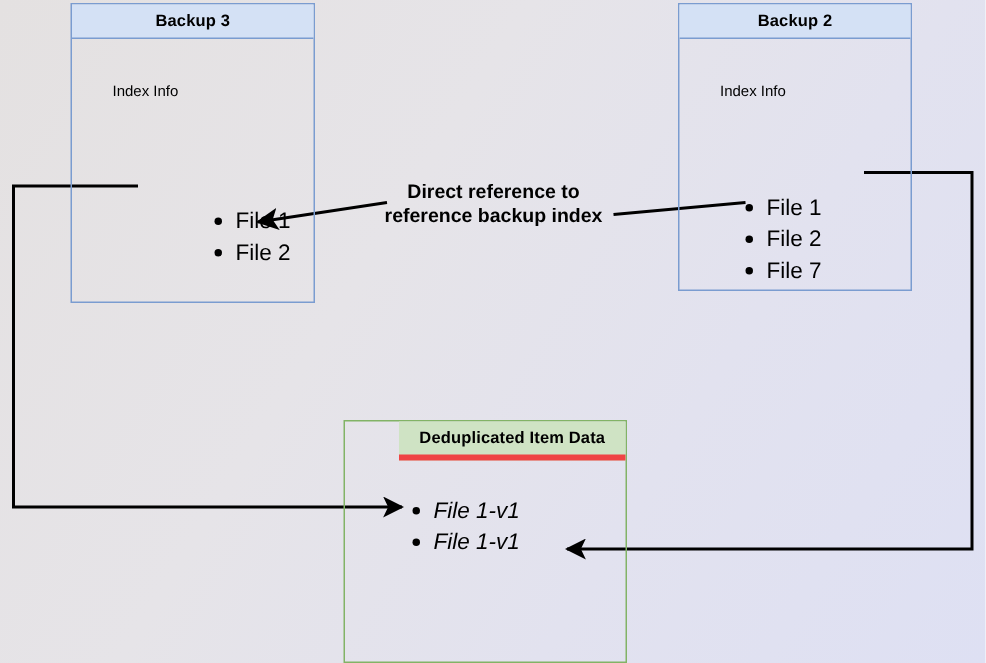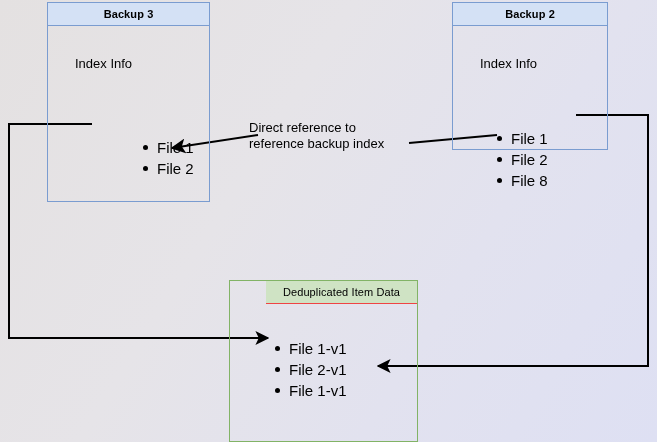--- a/index.html
+++ b/index.html
@@ -48,40 +48,40 @@
     line-height: 22px;
     height: 22px;
     letter-spacing: 0.1px;
   }
   .node-green {
     border: 1px solid #82b366;
     background: transparent;
   }
   .node-green .node-header {
     background: #cfe3c4;
-    border-bottom: 1px solid #ef4444;
+    border-bottom: 4px solid #ef4444;
     color: #000000;
-    font-weight: normal;
+    font-weight: bold;
     font-size: 11px;
     text-align: center;
     line-height: 22px;
     height: 22px;
     letter-spacing: 0.1px;
     margin-left: 36px;
   }
   .node-body {
     position: relative;
     height: calc(100% - 23px);
   }
 
   .index-title {
     position: absolute;
     left: 27px;
     top: 30px;
-    font-size: 13px;
+    font-size: 10px;
     color: #000;
     white-space: nowrap;
   }
 
   .bullet-list {
     position: absolute;
     margin: 0;
     padding: 0;
     list-style: none;
   }
@@ -103,23 +103,25 @@
     border-radius: 50%;
     background: #000;
   }
 
   
   .center-label {
     position: absolute;
     left: 249px;
     top: 120px;
     width: 160px;
+    text-align: center;
     font-size: 13px;
     line-height: 16px;
     color: #000;
+    font-weight: bold;
   }
   .center-label .lbl-line {
     display: block;
     white-space: nowrap;
   }
 </style>
 </head>
 <body>
 
 <div id="canvas">
@@ -155,38 +157,37 @@
     <div class="node-header">Backup 3</div>
     <div class="node-body">
       <div class="index-title">Index Info</div>
       <ul class="bullet-list" style="left:95px; top:111px;">
         <li>File 1</li>
         <li>File 2</li>
       </ul>
     </div>
   </div>
 
-  <div class="node node-blue" style="left:452px; top:2px; width:156px; height:148px;">
+  <div class="node node-blue" style="left:452px; top:2px; width:156px; height:192px;">
     <div class="node-header">Backup 2</div>
     <div class="node-body">
       <div class="index-title">Index Info</div>
       <ul class="bullet-list" style="left:44px; top:102px;">
         <li>File 1</li>
         <li>File 2</li>
-        <li>File 8</li>
+        <li>File 7</li>
       </ul>
     </div>
   </div>
 
   <div class="node node-green" style="left:229px; top:280px; width:189px; height:162px;">
     <div class="node-header">Deduplicated Item Data</div>
     <div class="node-body">
-      <ul class="bullet-list" style="left:45px; top:34px;">
+      <ul class="bullet-list" style="left:45px; top:23px;font-style:italic;">
         <li>File 1-v1</li>
-        <li>File 2-v1</li>
         <li>File 1-v1</li>
       </ul>
     </div>
   </div>
 
   <div class="center-label">
     <span class="lbl-line">Direct reference to</span>
     <span class="lbl-line">reference backup index</span>
   </div>
 

